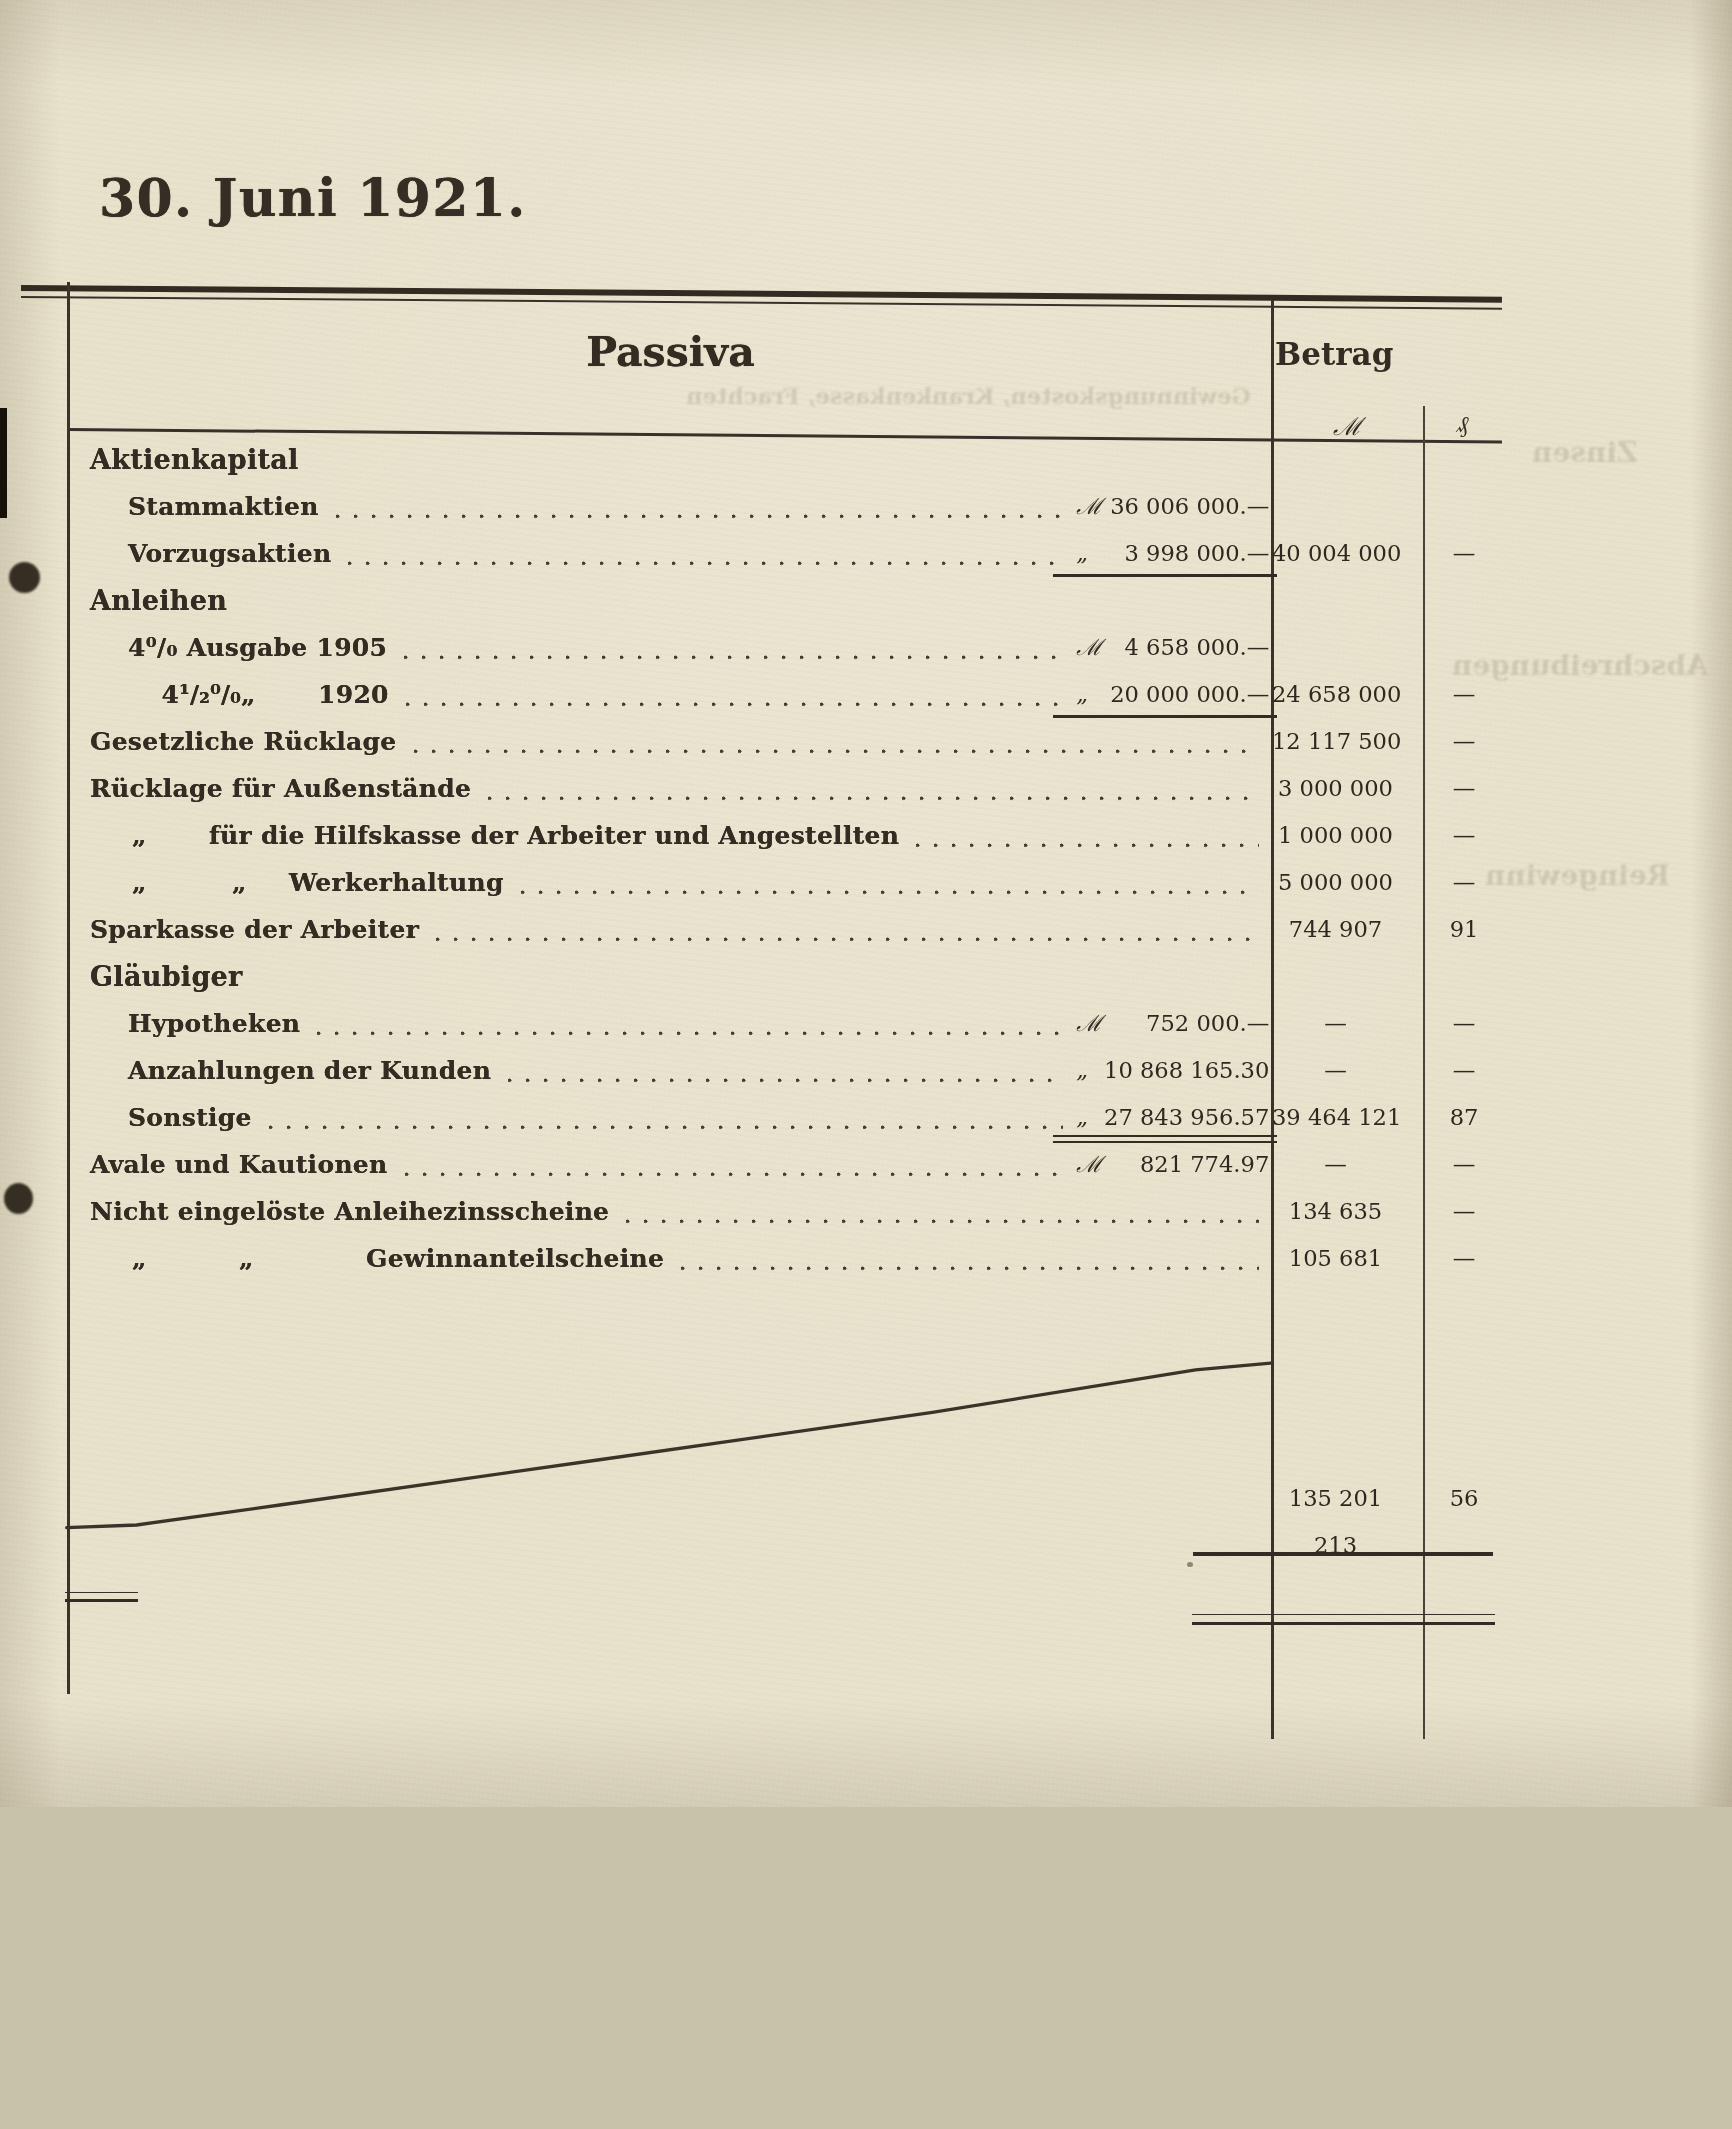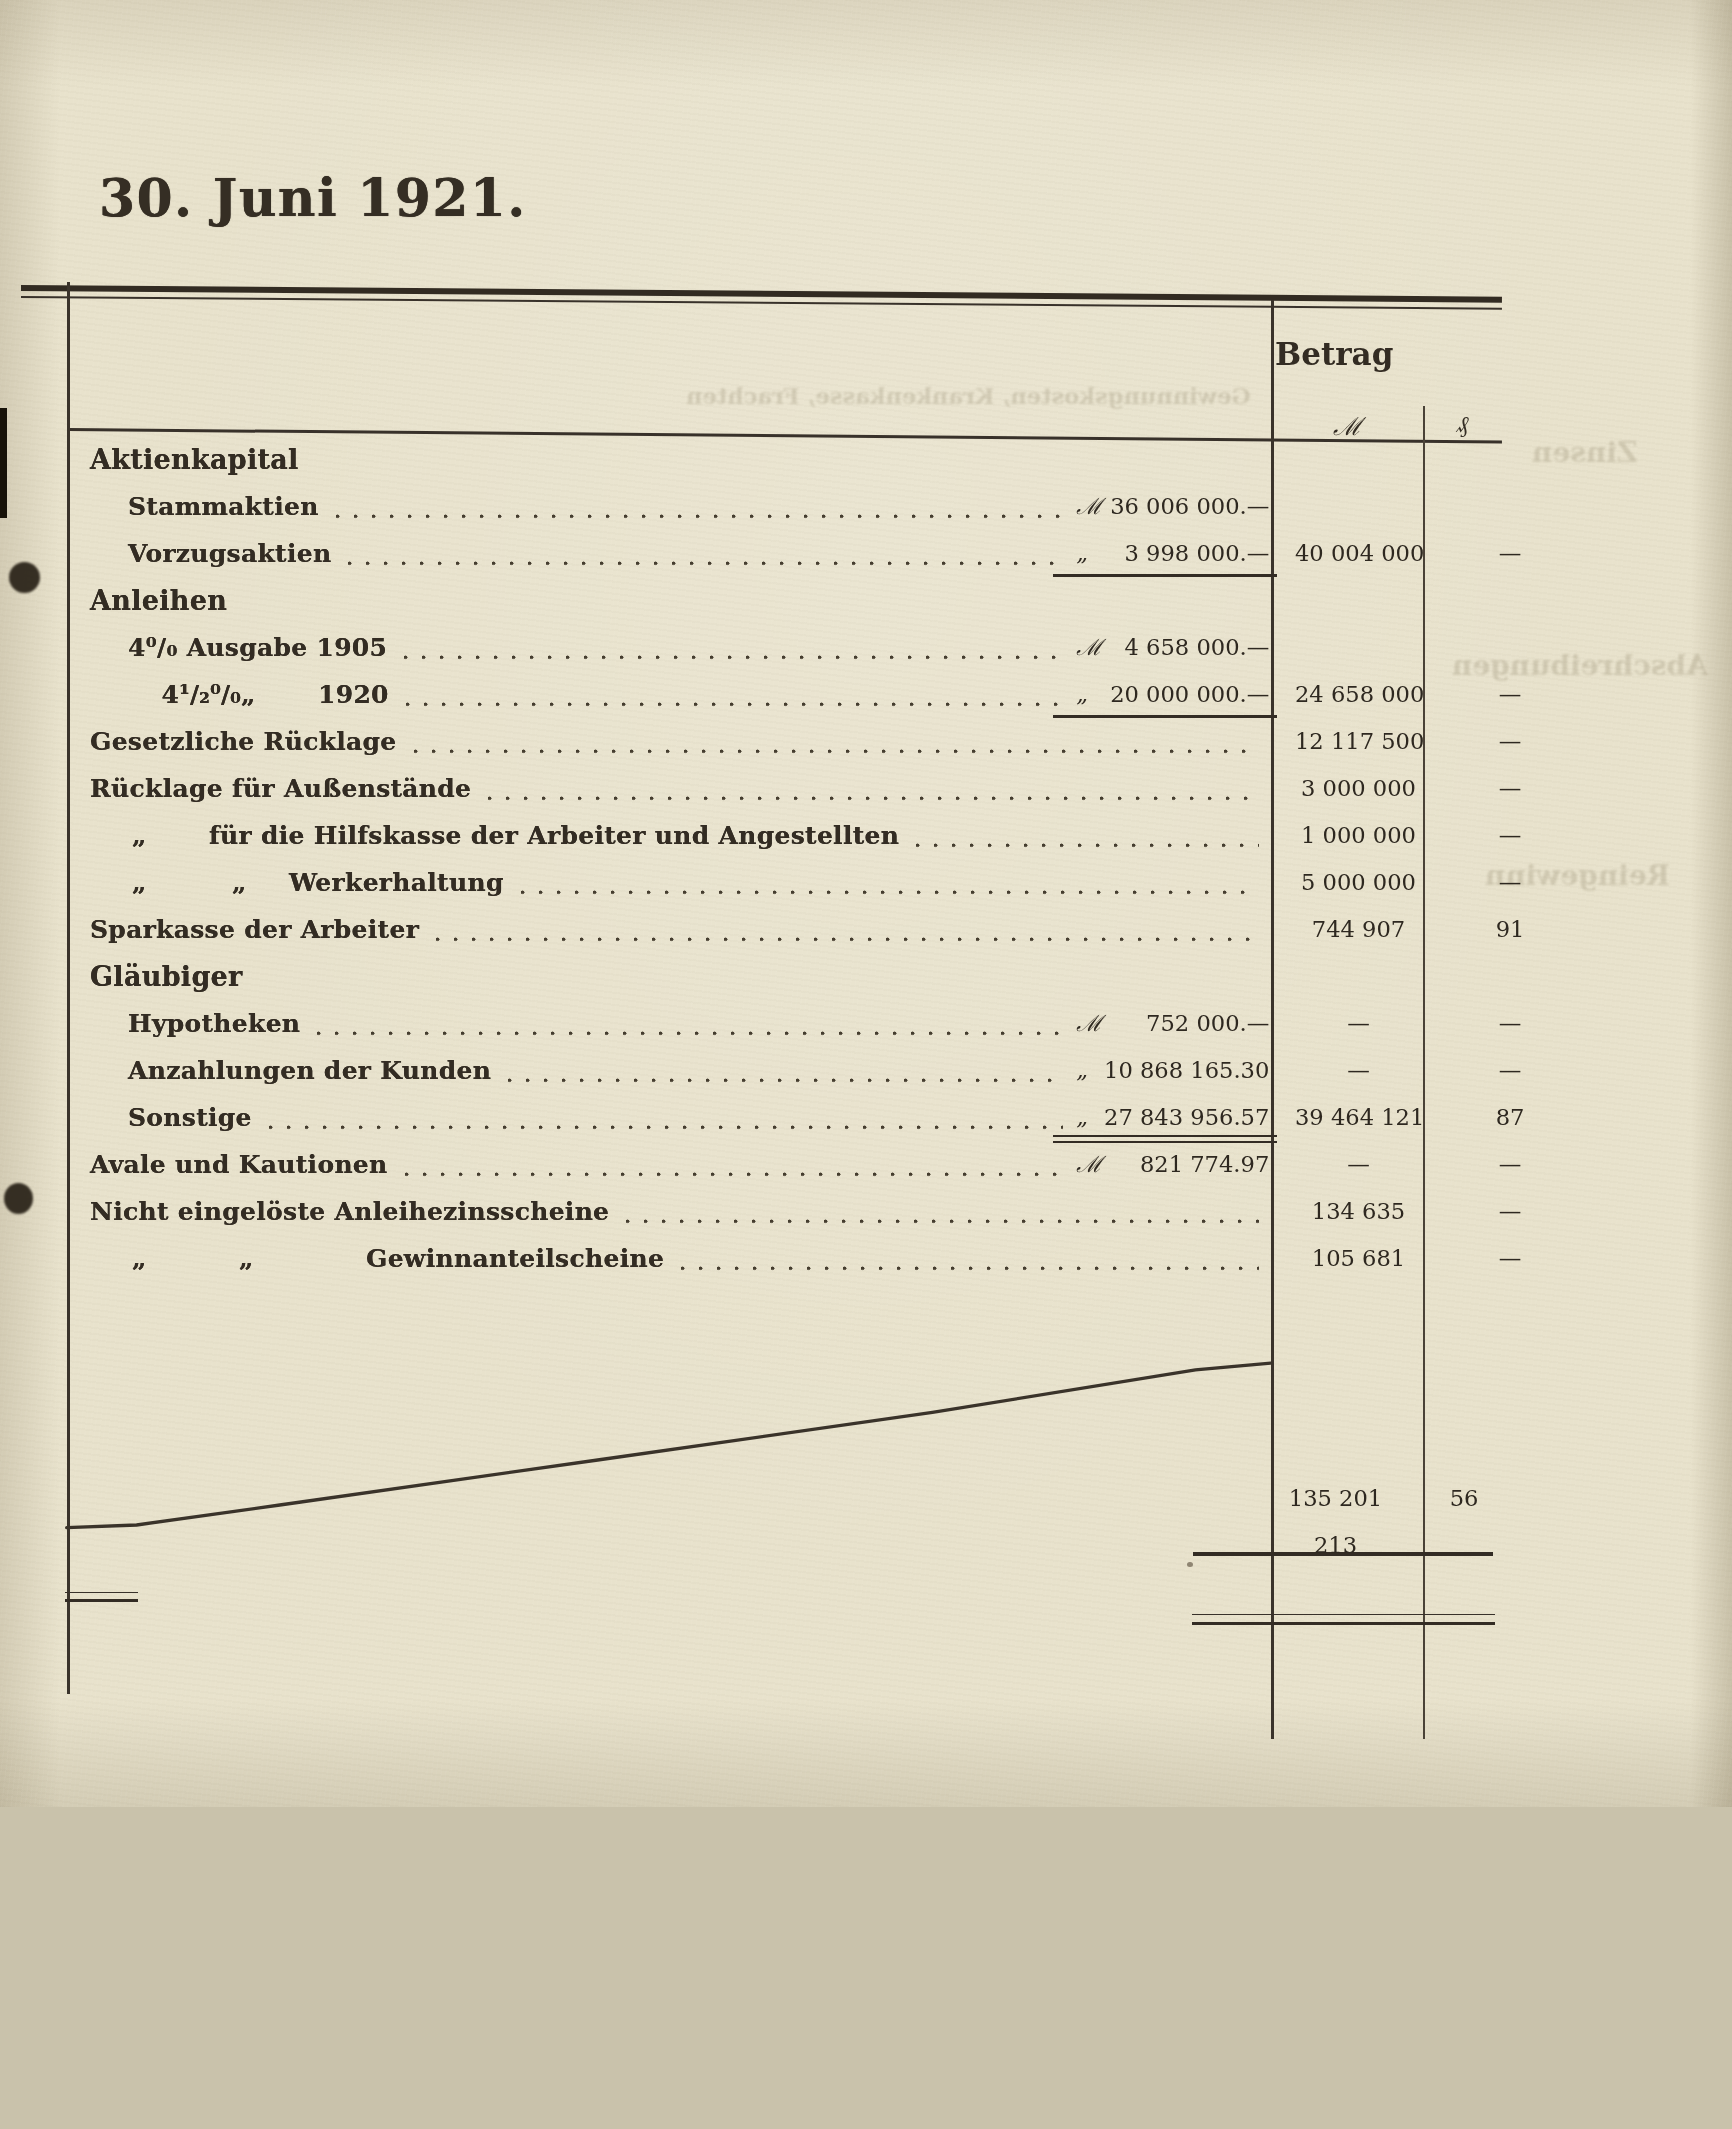--- a/index.html
+++ b/index.html
@@ -44,21 +44,21 @@
   .rlt2{left:65px;top:1599px;width:73px;height:3.3px;background:#332c24;}
   
   .hdrP{position:absolute;left:69px;top:328px;width:1203px;text-align:center;
         font-size:41px;font-weight:700;text-shadow:0 0 0.7px #332c23;}
   .hdrB{position:absolute;left:1275px;top:336px;width:226px;text-align:left;
         font-size:31px;font-weight:700;}
   .hdrM{position:absolute;left:1272px;top:408px;width:151px;text-align:center;font-size:25px;font-style:italic;}
   .hdrPf{position:absolute;left:1423px;top:410px;width:79px;text-align:center;font-size:24px;font-style:italic;}
   
   .rows{position:absolute;left:69px;top:436px;width:1433px;}
-  .row{position:relative;display:flex;height:47px;line-height:47px;font-size:25px;white-space:nowrap;gap:23px;}
+  .row{position:relative;display:flex;height:47px;line-height:47px;font-size:25px;white-space:nowrap;}
   .zone-l{display:flex;width:1203px;box-sizing:border-box;flex:none;}
   .t-section .zone-l,.t-main .zone-l{padding-left:21px;}
   .t-sub .zone-l{padding-left:59px;}
   .t-cont .zone-l{padding-left:63px;}
   .lbl{font-weight:700;letter-spacing:0.3px;text-shadow:0 0 0.4px #332c23;}
   .t-section .lbl{font-size:27px;}
   .t-sub .lbl,.t-cont .lbl{font-size:25px;}
   .pre{display:inline-block;font-weight:700;text-shadow:0 0 0.4px #332c23;}
   .leader{flex:1 1 auto;align-self:flex-end;height:6.7px;margin:0 13.3px 10.7px 16px;
     background-image:radial-gradient(circle at 2.7px 3.3px, #453d2f 1.7px, rgba(0,0,0,0) 2px);
@@ -100,20 +100,21 @@
 
   <h1 class="title">30. Juni 1921.</h1>
 
   <div class="rule rt1"></div>
   <div class="rule rt2"></div>
   <div class="rule rh"></div>
   <div class="rule vl"></div>
   <div class="rule vm"></div>
   <div class="rule vp"></div>
 
+  <div class="hdrP">Passiva</div>
   <div class="hdrB">Betrag</div>
   <div class="hdrM">ℳ</div>
   <div class="hdrPf">₰</div>
 
   <div class="rows" id="rows">
       <div class="row t-section">
         <div class="zone-l">
           <span class="lbl">Aktienkapital</span>
         </div>
         <div class="cm"></div>

